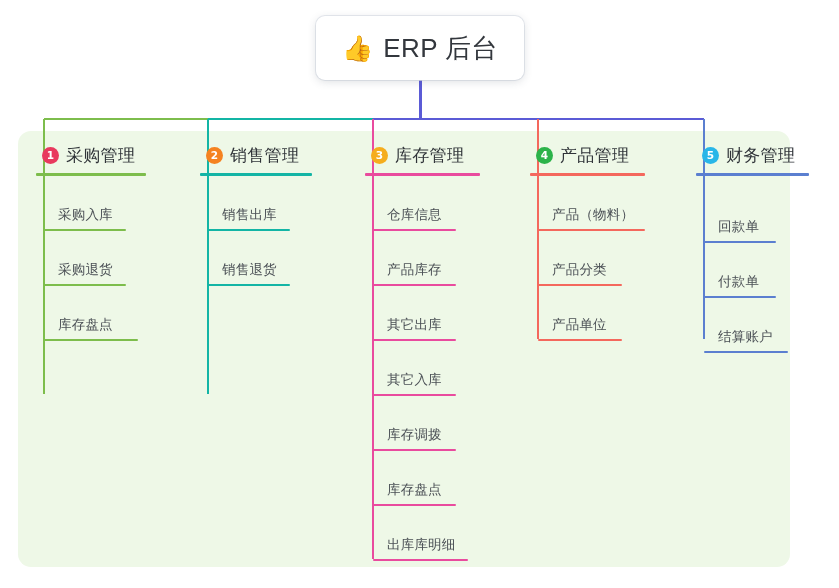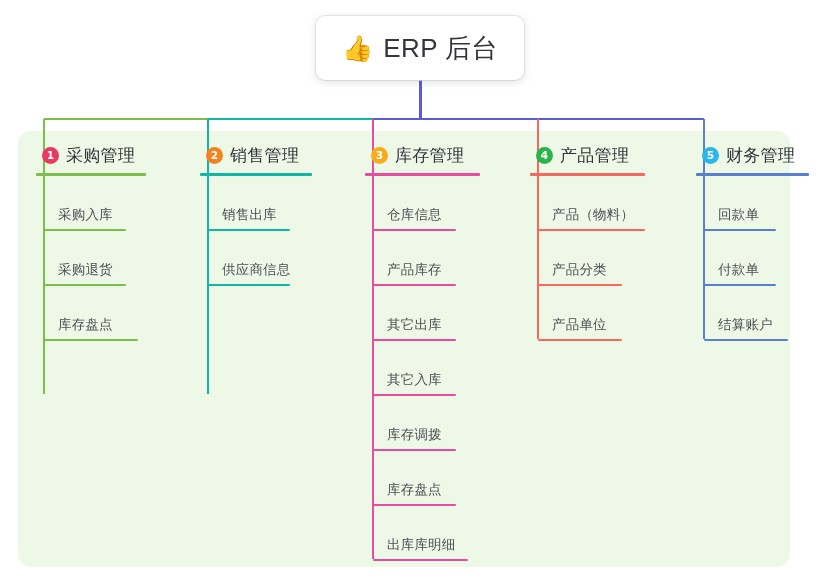--- a/index.html
+++ b/index.html
@@ -106,21 +106,21 @@
         <div class="col-head">
           <span class="badge" style="background: rgb(245, 130, 32);">2</span>
           <span class="col-title">销售管理</span>
         </div>
         <div class="head-rule" style="width: 112px; background: rgb(19, 181, 165);"></div>
         <div class="leaf" style="height: 55px;">
           <div class="leaf-text">销售出库</div>
           <div class="leaf-rule" style="width: 82px; background: rgb(19, 181, 165);"></div>
         </div>
         <div class="leaf" style="height: 55px;">
-          <div class="leaf-text">供应商信息</div>
+          <div class="leaf-text">销售退货</div>
           <div class="leaf-rule" style="width: 82px; background: rgb(19, 181, 165);"></div>
         </div>
       </div>
       <div class="col" style="left: 365px; width: 160px;">
         <div class="col-head">
           <span class="badge" style="background: rgb(245, 173, 29);">3</span>
           <span class="col-title">库存管理</span>
         </div>
         <div class="head-rule" style="width: 115px; background: rgb(233, 75, 158);"></div>
         <div class="leaf" style="height: 55px;">
@@ -170,21 +170,21 @@
           <div class="leaf-text">产品单位</div>
           <div class="leaf-rule" style="width: 84px; background: rgb(244, 104, 93);"></div>
         </div>
       </div>
       <div class="col" style="left: 696px; width: 130px;">
         <div class="col-head">
           <span class="badge" style="background: rgb(41, 182, 232);">5</span>
           <span class="col-title">财务管理</span>
         </div>
         <div class="head-rule" style="width: 113px; background: rgb(91, 127, 208);"></div>
-        <div class="leaf" style="height: 55px;">
+        <div class="leaf" style="height: 55px; margin-top: 12px;">
           <div class="leaf-text">回款单</div>
           <div class="leaf-rule" style="width: 72px; background: rgb(91, 127, 208);"></div>
         </div>
         <div class="leaf" style="height: 55px;">
           <div class="leaf-text">付款单</div>
           <div class="leaf-rule" style="width: 72px; background: rgb(91, 127, 208);"></div>
         </div>
         <div class="leaf" style="height: 55px;">
           <div class="leaf-text">结算账户</div>
           <div class="leaf-rule" style="width: 84px; background: rgb(91, 127, 208);"></div>

